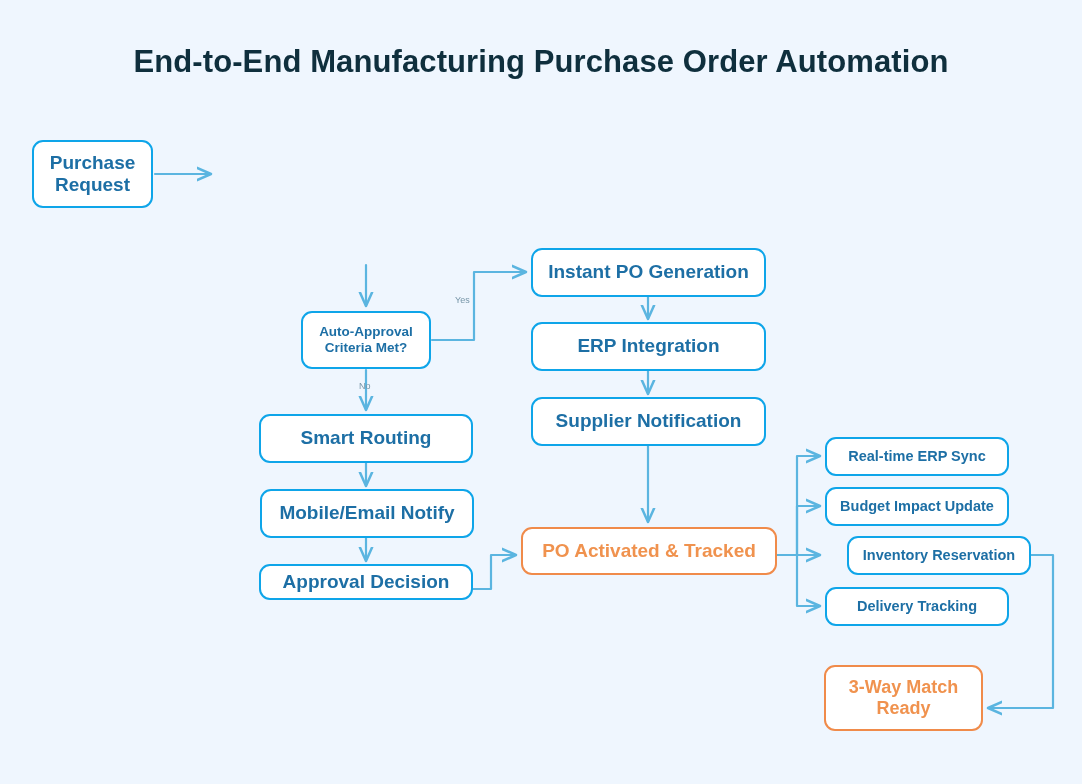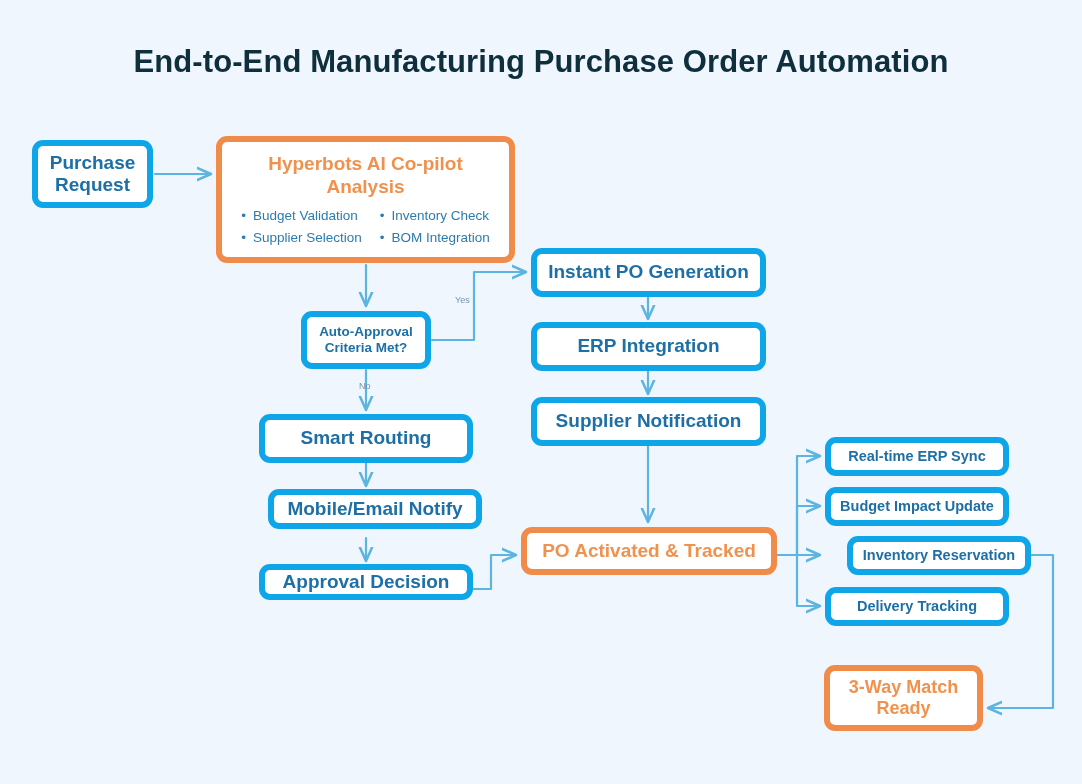--- a/index.html
+++ b/index.html
@@ -38,21 +38,21 @@
     font-weight: bold;
     color: #0f2f3d;
     letter-spacing: 0.1px;
     white-space: nowrap;
   }
 
   .node {
     position: absolute;
     box-sizing: border-box;
     background: #ffffff;
-    border: 6px solid #0ea5e9;
+    border: 2px solid #0ea5e9;
     border-radius: 11px;
     display: flex;
     flex-direction: column;
     align-items: center;
     justify-content: center;
     text-align: center;
     color: #1d6fa5;
     font-weight: bold;
     line-height: 1.18;
   }
@@ -149,30 +149,20 @@
   </svg>
 
   <div class="edge-label" style="left:455px; top:295px;">Yes</div>
   <div class="edge-label" style="left:359px; top:381px;">No</div>
 
   <div class="node n-lg" style="left:32px; top:140px; width:121px; height:68px;">
     <span style="white-space:pre-line;">Purchase
 Request</span>
   </div>
 
-  <div class="node orange" style="left:216px; top:136px; width:299px; height:127px;">
-    <div class="hb-title" style="white-space:pre-line;">Hyperbots AI Co-pilot
-Analysis</div>
-    <div class="hb-bullets">
-      <span>Budget Validation</span>
-      <span>Inventory Check</span>
-      <span>Supplier Selection</span>
-      <span>BOM Integration</span>
-    </div>
-  </div>
 
   <div class="node n-xs" style="left:301px; top:311px; width:130px; height:58px;">
     <span style="white-space:pre-line;">Auto-Approval
 Criteria Met?</span>
   </div>
 
   <div class="node n-lg" style="left:531px; top:248px; width:235px; height:49px;">
     <span>Instant PO Generation</span>
   </div>
 
@@ -181,21 +171,21 @@
   </div>
 
   <div class="node n-lg" style="left:531px; top:322px; width:235px; height:49px;">
     <span>ERP Integration</span>
   </div>
 
   <div class="node n-lg" style="left:259px; top:414px; width:214px; height:49px;">
     <span>Smart Routing</span>
   </div>
 
-  <div class="node n-lg" style="left:268px; top:489px; width:214px; height:40px;text-align:right;">
+  <div class="node n-lg" style="left:260px; top:489px; width:214px; height:49px;text-align:right;">
     <span>Mobile/Email Notify</span>
   </div>
 
   <div class="node n-lg" style="left:259px; top:564px; width:214px; height:36px;">
     <span>Approval Decision</span>
   </div>
 
   <div class="node orange n-lg" style="left:521px; top:527px; width:256px; height:48px;">
     <span>PO Activated &amp; Tracked</span>
   </div>

